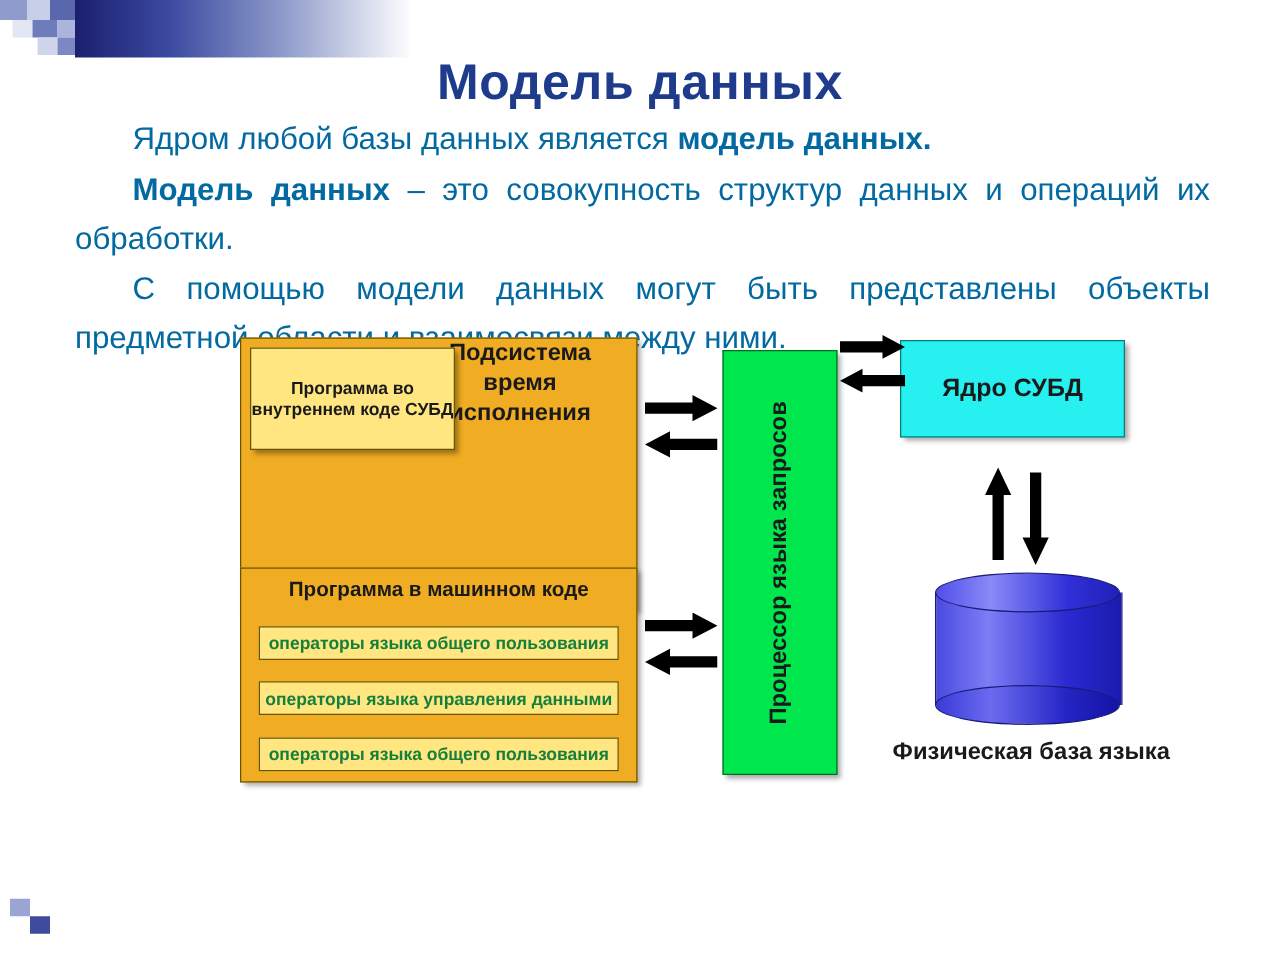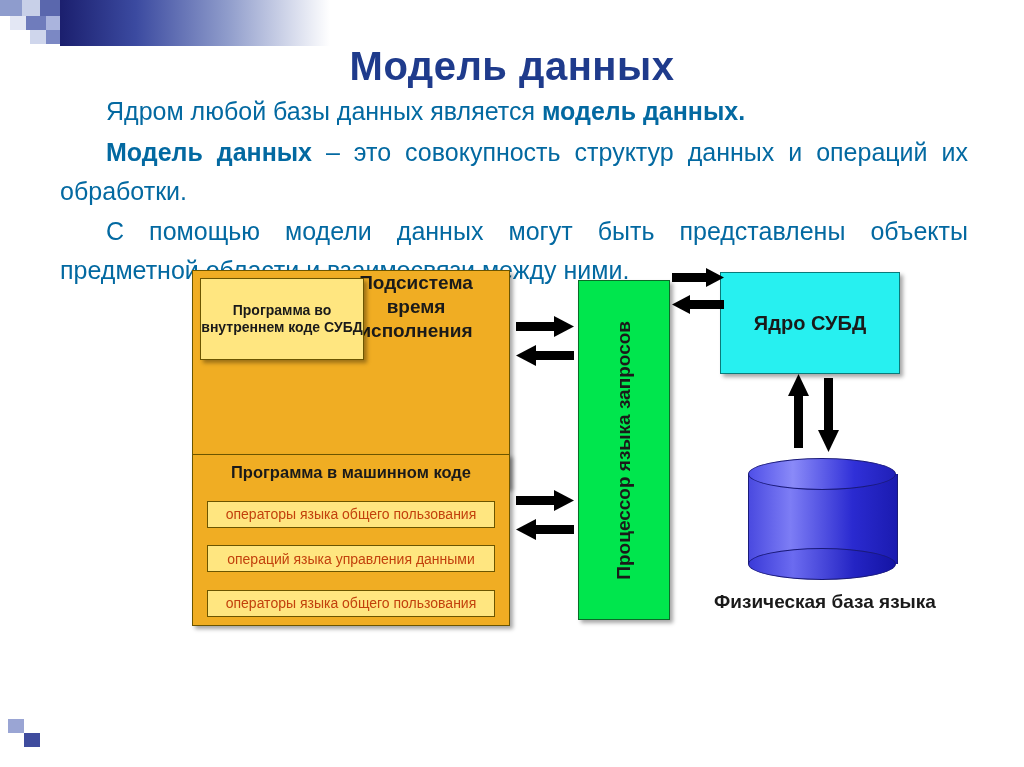--- a/index.html
+++ b/index.html
@@ -134,41 +134,41 @@
     box-sizing: border-box;
     width: 288px;
     height: 27px;
     margin-bottom: 8px;
     background: #ffe680;
     border: 1px solid #6b5500;
     display: flex;
     align-items: center;
     justify-content: center;
     font-size: 14px;
-    font-weight: normal;
-    color: #c2410c;
+    font-weight: bold;
+    color: #15803d;
   }
 
   
   #box-processor {
     left: 398px; top: 18px; width: 92px; height: 340px;
     background: #00e64d;
     border: 1px solid #0a6b27;
     font-size: 19px;
   }
   #box-processor .vert {
     transform: rotate(-90deg);
     white-space: nowrap;
     line-height: 1.3;
     text-align: center;
   }
 
   
   #box-kernel {
-    left: 540px; top: 10px; width: 180px; height: 102px;
+    left: 540px; top: 10px; width: 180px; height: 78px;
     background: #27f0f0;
     border: 1px solid #0a7a7a;
     font-size: 20px;
   }
 
   
   .cylinder {
     position: absolute;
     left: 568px;
     top: 196px;
@@ -252,21 +252,21 @@
     <span class="lbl">Подсистема время исполнения</span>
   </div>
 
   <div class="box" id="box-internal-code">
     <span>Программа во внутреннем коде СУБД</span>
   </div>
 
   <div class="box" id="box-machine">
     <div class="head">Программа в машинном коде</div>
     <div class="inner-row">операторы языка общего пользования</div>
-    <div class="inner-row">операций языка управления данными</div>
+    <div class="inner-row">операторы языка управления данными</div>
     <div class="inner-row">операторы языка общего пользования</div>
   </div>
 
   <div class="box" id="box-processor">
     <span class="vert">Процессор языка запросов</span>
   </div>
 
   <div class="box" id="box-kernel">
     <span>Ядро СУБД</span>
   </div>

